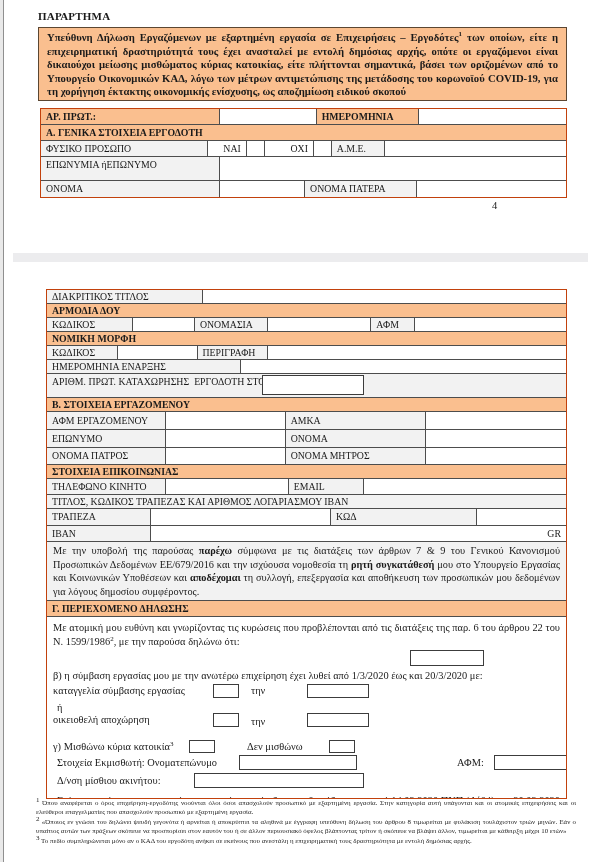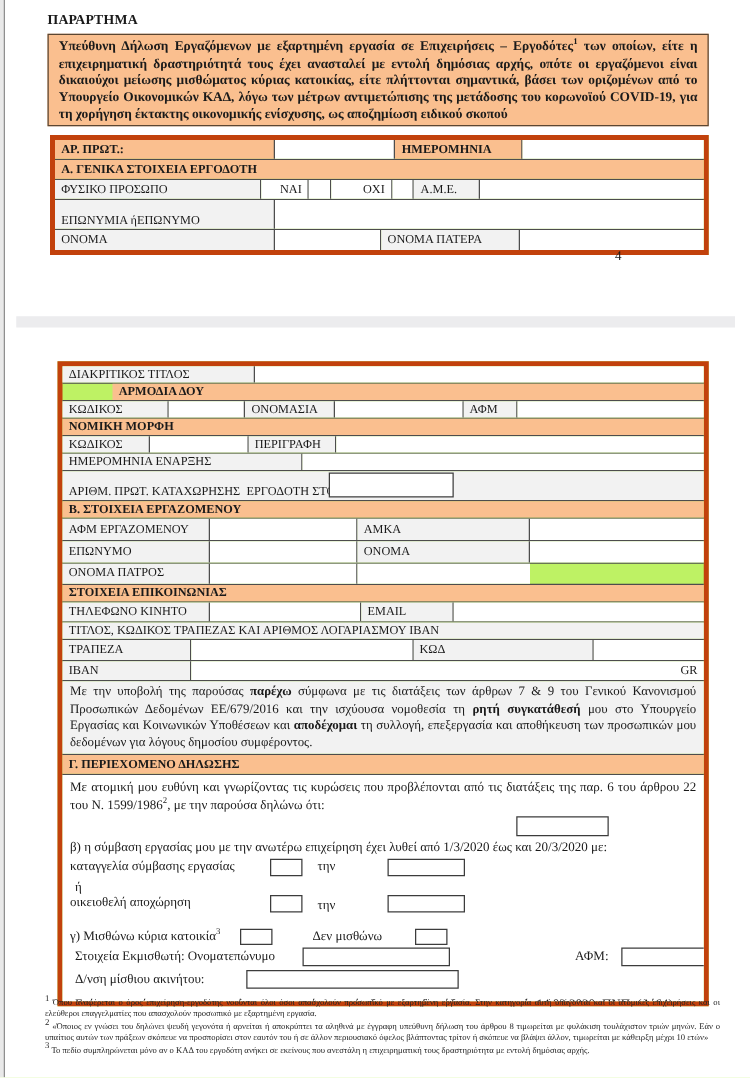--- a/index.html
+++ b/index.html
@@ -11,35 +11,35 @@
   .page-gap{position:absolute;left:13px;top:253px;width:575px;height:9px;background:#ececee;}
 
   .doc-title{position:absolute;left:38px;top:10px;font-size:11px;font-weight:bold;letter-spacing:.2px;}
 
   .intro-box{position:absolute;left:38px;top:27px;width:529px;height:74px;
              background:#FABF8F;border:1px solid #5b4632;padding:3px 8px;
              font-size:10.7px;font-weight:bold;line-height:13.6px;text-align:justify;}
   sup{font-size:7px;line-height:0;}
 
   
-  .ftable{position:absolute;border:4px solid #c2410c;background:#bef264;}
+  .ftable{position:absolute;border:1px solid #c2410c;background:#3b82f6;}
   .trow{display:flex;border-bottom:1px solid #4d4d4d;width:100%;}
   .trow:last-child{border-bottom:none;}
   .tcell{border-right:1px solid #4d4d4d;padding:1px 5px;font-size:9.8px;line-height:12px;
          display:flex;align-items:center;overflow:hidden;white-space:nowrap;}
   .tcell:last-child{border-right:none;}
   .lab{background:#F2F2F2;}
   .hdr{background:#FABF8F;font-weight:bold;}
   .inp{background:#ffffff;}
   .right{justify-content:flex-end;}
 
   .t1{left:40px;top:108px;width:527px;}
   .t2{left:46px;top:289px;width:521px;}
 
-  .two-line{white-space:normal;line-height:11.5px;align-items:flex-end;padding-top:2px;}
+  .two-line{white-space:normal;line-height:11.5px;align-items:flex-start;padding-top:2px;}
 
   .consent{display:block;background:#F2F2F2;font-size:10.3px;line-height:13.5px;
            text-align:justify;padding:2px 6px;white-space:normal;height:58px;}
   .gcell{display:block;position:relative;background:#fff;font-size:10.4px;line-height:13px;
          padding:4px 6px 2px 6px;white-space:normal;height:181px;}
   .g-par{text-align:justify;margin:0 0 3px 0;}
   .g-line{position:relative;margin:0;height:17px;}
   .ibox{position:absolute;top:0;background:#fff;border:1px solid #3c3c3c;}
   .abs{position:absolute;top:1px;}
 
@@ -95,21 +95,21 @@
     </div>
   </div>
 
   <div class="page-num">4</div>
 
   <div class="ftable t2">
     <div class="trow" style="height:14px;">
       <div class="tcell lab" style="width:30%;">ΔΙΑΚΡΙΤΙΚΟΣ ΤΙΤΛΟΣ</div>
       <div class="tcell inp" style="width:70%;"></div>
     </div>
-    <div class="trow" style="height:14px;padding-left:40px;">
+    <div class="trow" style="height:14px;">
       <div class="tcell hdr" style="width:100%;">ΑΡΜΟΔΙΑ ΔΟΥ</div>
     </div>
     <div class="trow" style="height:14px;">
       <div class="tcell lab" style="width:16.5%;">ΚΩΔΙΚΟΣ</div>
       <div class="tcell inp" style="width:12%;"></div>
       <div class="tcell lab" style="width:14%;">ΟΝΟΜΑΣΙΑ</div>
       <div class="tcell inp" style="width:20%;"></div>
       <div class="tcell lab" style="width:8.5%;">ΑΦΜ</div>
       <div class="tcell inp" style="width:29%;"></div>
     </div>
@@ -145,20 +145,21 @@
     </div>
     <div class="trow" style="height:18px;">
       <div class="tcell lab" style="width:23%;">ΕΠΩΝΥΜΟ</div>
       <div class="tcell inp" style="width:23%;"></div>
       <div class="tcell lab" style="width:27%;">ΟΝΟΜΑ</div>
       <div class="tcell inp" style="width:27%;"></div>
     </div>
     <div class="trow" style="height:17px;">
       <div class="tcell lab" style="width:23%;">ΟΝΟΜΑ ΠΑΤΡΟΣ</div>
       <div class="tcell inp" style="width:23%;"></div>
+      <div class="tcell lab" style="width:27%;">ΟΝΟΜΑ ΜΗΤΡΟΣ</div>
       <div class="tcell inp" style="width:27%;"></div>
     </div>
     <div class="trow" style="height:14px;">
       <div class="tcell hdr" style="width:100%;">ΣΤΟΙΧΕΙΑ  ΕΠΙΚΟΙΝΩΝΙΑΣ</div>
     </div>
     <div class="trow" style="height:16px;">
       <div class="tcell lab" style="width:23%;">ΤΗΛΕΦΩΝΟ ΚΙΝΗΤΟ</div>
       <div class="tcell inp" style="width:23.6%;"></div>
       <div class="tcell lab" style="width:14.4%;">EMAIL</div>
       <div class="tcell inp" style="width:39%;"></div>

